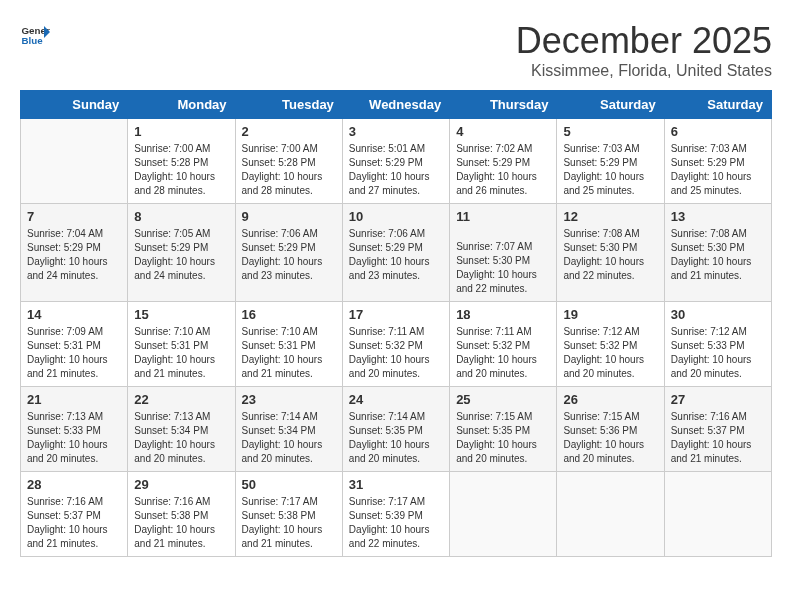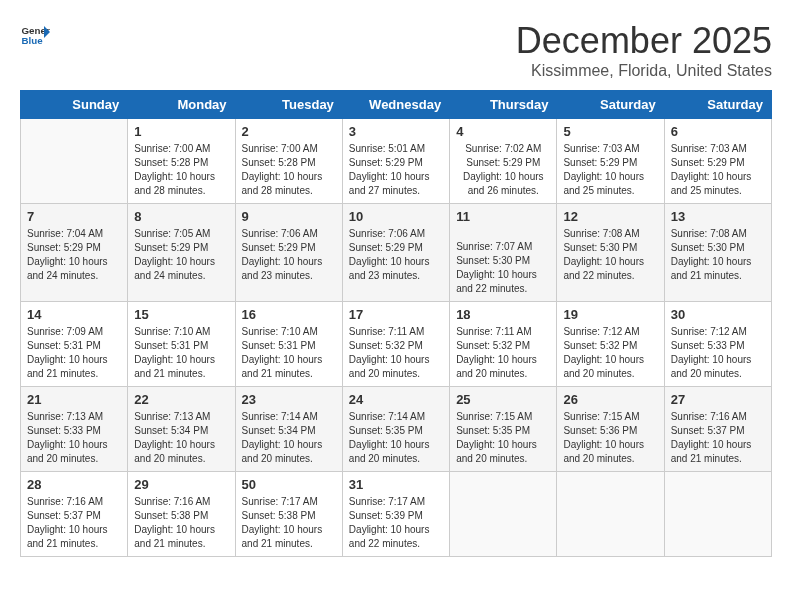--- a/index.html
+++ b/index.html
@@ -129,21 +129,21 @@
         </td>
         <td>
           <span class="day-number">3</span>
           <div class="day-info" style="white-space: pre-line;">Sunrise: 5:01 AM
 Sunset: 5:29 PM
 Daylight: 10 hours
 and 27 minutes.</div>
         </td>
         <td>
           <span class="day-number">4</span>
-          <div class="day-info" style="white-space: pre-line; text-align: center;">Sunrise: 7:02 AM
+          <div class="day-info" style="white-space: pre-line;">Sunrise: 7:02 AM
 Sunset: 5:29 PM
 Daylight: 10 hours
 and 26 minutes.</div>
         </td>
         <td>
           <span class="day-number">5</span>
           <div class="day-info" style="white-space: pre-line;">Sunrise: 7:03 AM
 Sunset: 5:29 PM
 Daylight: 10 hours
 and 25 minutes.</div>

